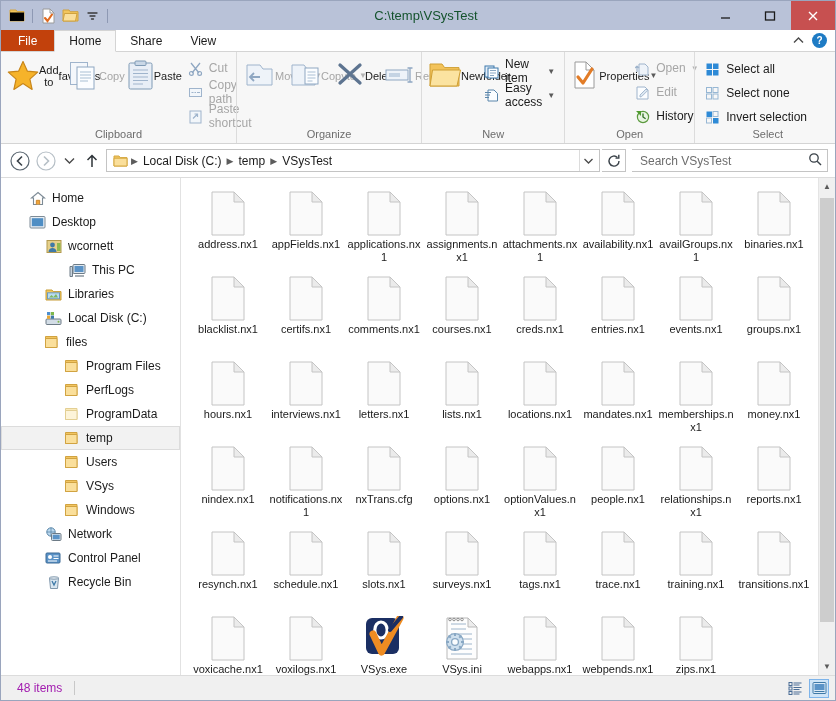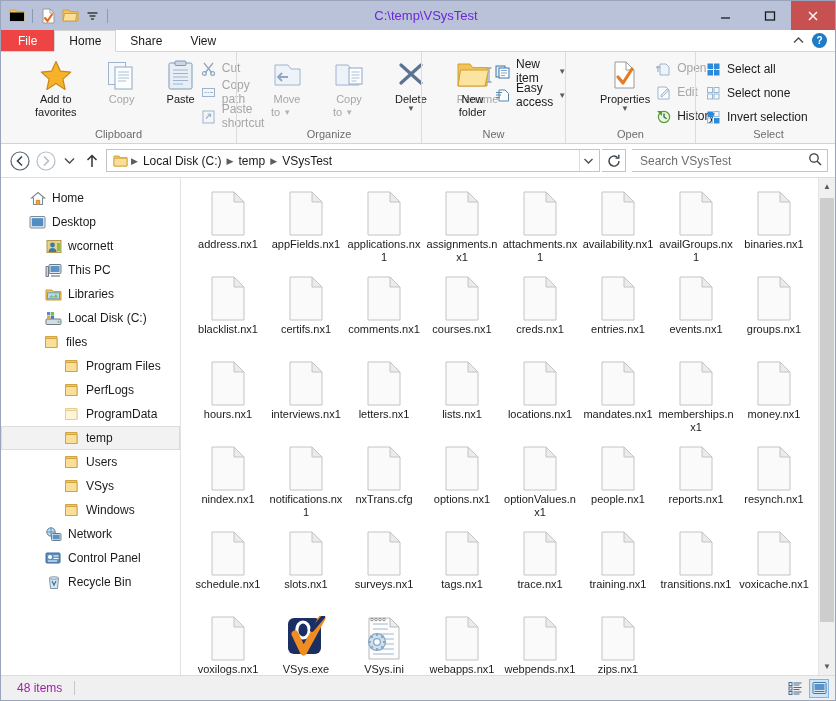--- a/index.html
+++ b/index.html
@@ -29,21 +29,21 @@
     align-items: center;
     position: relative;
     flex: 0 0 auto;
   }
   .qat { display: flex; align-items: center; padding-left: 7px; gap: 4px; height: 100%; }
   .qat-sep { width: 1px; height: 14px; background: #8e99b4; margin: 0 2px; }
   .qat-btn { width: 18px; height: 18px; display: flex; align-items: center; justify-content: center; }
   .title-text {
     position: absolute; left: 16px; right: 0; top: 0; height: 29px;
     display: flex; align-items: center; justify-content: center;
-    font-size: 13px; color: #6d28d9;
+    font-size: 13px; color: #14532d;
     pointer-events: none;
   }
   .wincontrols { margin-left: auto; display: flex; height: 29px; }
   .wc { width: 44px; height: 29px; display: flex; align-items: center; justify-content: center; }
   .wc.close { background: #c75050; }
   .wc svg { display: block; }
 
   
   .tabstrip {
     height: 22px;
@@ -51,21 +51,21 @@
     border-bottom: 1px solid #d4d4d4;
     display: flex;
     align-items: stretch;
     position: relative;
     flex: 0 0 auto;
   }
   .tab {
     padding: 0 14px; display: flex; align-items: center;
     font-size: 12px; color: #1b1b1b;
   }
-  .tab.file { background: #ef4444; color: #fff; padding: 0 17px; }
+  .tab.file { background: #c2410c; color: #fff; padding: 0 17px; }
   .tab.active { background: #f7f7f7; border: 1px solid #d4d4d4; border-bottom: 1px solid #f7f7f7; margin-bottom: -1px; }
   .tabstrip-right { margin-left: auto; display: flex; align-items: center; gap: 7px; padding-right: 8px; }
   .help-circle {
     width: 15px; height: 15px; border-radius: 50%;
     background: #1e7bc4; color: #fff; font-size: 10px; font-weight: bold;
     display: flex; align-items: center; justify-content: center;
   }
 
   
   .ribbon {
@@ -75,22 +75,22 @@
     display: flex;
     align-items: stretch;
     flex: 0 0 auto;
   }
   .rgroup { display: flex; flex-direction: column; position: relative; }
   .rgroup + .rgroup { border-left: 1px solid #dcdcdc; }
   .rgroup-body { flex: 1; display: flex; align-items: flex-start; padding: 4px 6px 0 6px; gap: 2px; }
   .rgroup-title { text-align: center; font-size: 11px; color: #6d6d6d; padding-bottom: 3px; }
 
   .bigbtn {
-    width: 60px; display: flex; flex-direction: column; 
-    padding-top: 2px; font-size: 11px; line-height: 12px; text-align: center; color: #1b1b1b; margin-left: 28px;
+    width: 60px; display: flex; flex-direction: row; align-items: center;
+    padding-top: 2px; font-size: 11px; line-height: 12px; text-align: center; color: #1b1b1b;
   }
   .bigbtn .ic { height: 34px; display: flex; align-items: center; justify-content: center; }
   .bigbtn.dim { color: #a6a6a6; }
   .bigbtn .lbl { padding-top: 1px; }
   .caret-dn { font-size: 8px; line-height: 7px; color: #5a5a5a; }
   .caret-dn.dim { color: #b4b4b4; }
 
   .smallcol { display: flex; flex-direction: column; justify-content: flex-start; padding-top: 1px; gap: 2px; }
   .smallbtn { display: flex; align-items: center; gap: 5px; font-size: 12px; color: #1b1b1b; height: 22px; padding: 0 3px; }
   .smallbtn.dim { color: #a6a6a6; }
@@ -568,21 +568,21 @@
         <span class="ni">
           <svg width="16" height="15" viewBox="0 0 16 15">
               <rect x="1" y="1.5" width="14" height="12" fill="#e6d08a" stroke="#b2994f"></rect>
               <circle cx="6.5" cy="6" r="2.4" fill="#3f7aa8"></circle>
               <path d="M2.5 13c0-2.6 1.9-4 4-4s4 1.4 4 4z" fill="#3f7aa8"></path>
               <rect x="11" y="4" width="3.5" height="8" fill="#8fb94f"></rect>
             </svg>
         </span>
         <span>wcornett</span>
       </div>
-      <div class="navitem" style="padding-left:44px">
+      <div class="navitem" style="padding-left:68px">
         <span class="ni">
           <svg width="17" height="15" viewBox="0 0 17 15">
               <rect x="4" y="1.5" width="12" height="9" rx="1" fill="#dfe8f0" stroke="#6d7b86"></rect>
               <rect x="5.5" y="3" width="9" height="6" fill="#5b93c7"></rect>
               <path d="M1 3.5h2.5v10H1z" fill="#c9d4de" stroke="#6d7b86"></path>
               <path d="M6 13h9" stroke="#6d7b86" stroke-width="1.2"></path>
             </svg>
         </span>
         <span>This PC</span>
       </div>
@@ -978,20 +978,29 @@
             <div class="fname">optionValues.nx1</div>
           </div>
           <div class="fileitem">
             <div class="fic">
               <svg width="38" height="45" viewBox="0 0 38 45">
                 <path d="M3 1h22l10 10v33H3z" fill="#fafafa" stroke="#c4c4c4" stroke-width="1"></path>
                 <path d="M25 1l10 10H25z" fill="#ebebeb" stroke="#c4c4c4" stroke-width="1"></path>
               </svg>
             </div>
             <div class="fname">people.nx1</div>
+          </div>
+          <div class="fileitem">
+            <div class="fic">
+              <svg width="38" height="45" viewBox="0 0 38 45">
+                <path d="M3 1h22l10 10v33H3z" fill="#fafafa" stroke="#c4c4c4" stroke-width="1"></path>
+                <path d="M25 1l10 10H25z" fill="#ebebeb" stroke="#c4c4c4" stroke-width="1"></path>
+              </svg>
+            </div>
+            <div class="fname">relationships.nx1</div>
           </div>
           <div class="fileitem">
             <div class="fic">
               <svg width="38" height="45" viewBox="0 0 38 45">
                 <path d="M3 1h22l10 10v33H3z" fill="#fafafa" stroke="#c4c4c4" stroke-width="1"></path>
                 <path d="M25 1l10 10H25z" fill="#ebebeb" stroke="#c4c4c4" stroke-width="1"></path>
               </svg>
             </div>
             <div class="fname">reports.nx1</div>
           </div>

